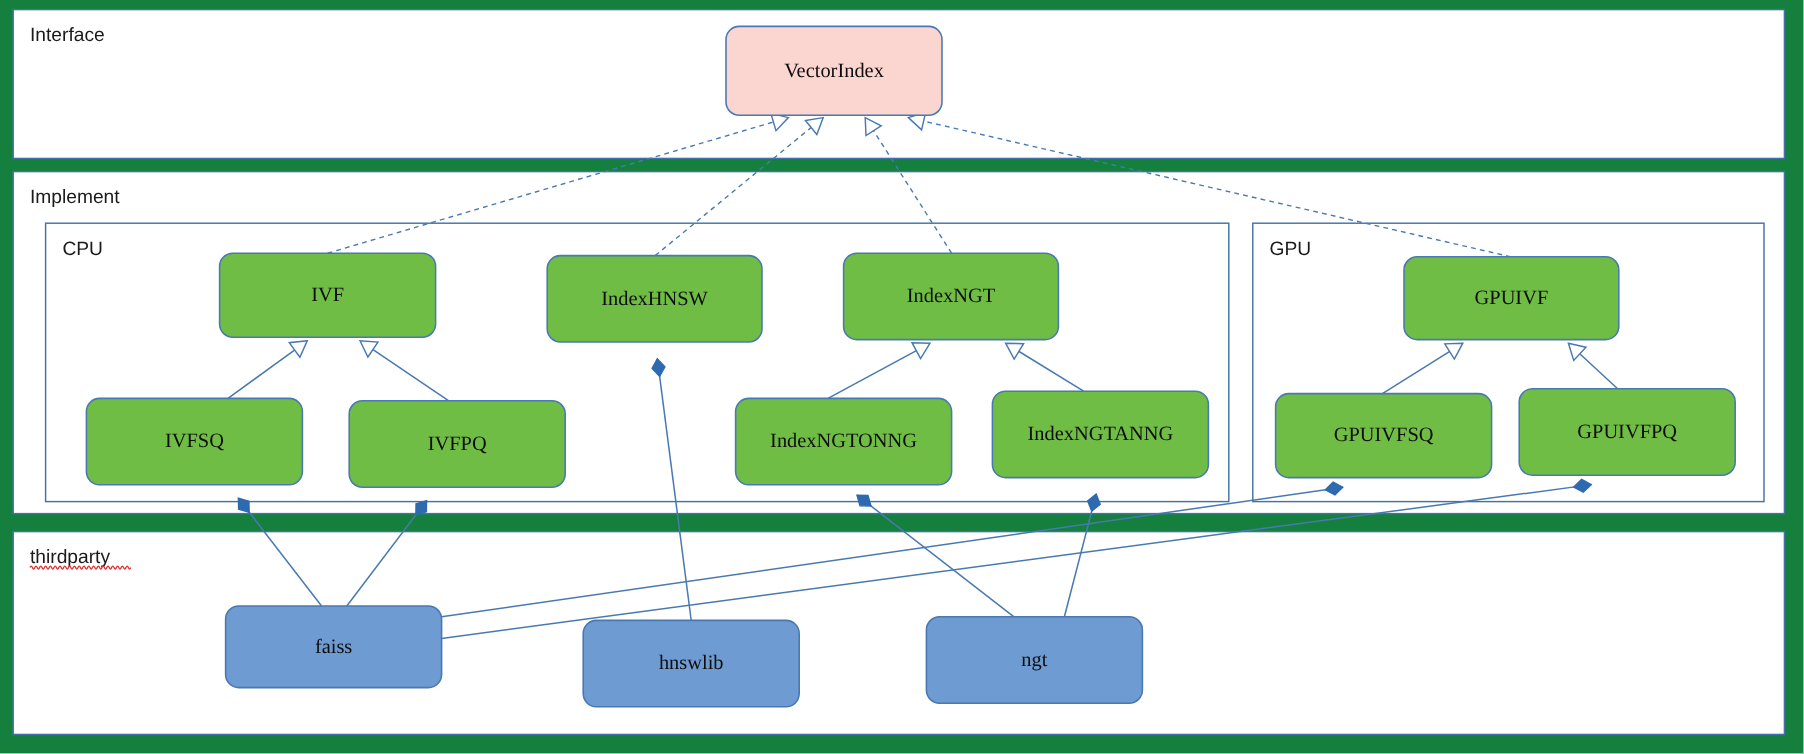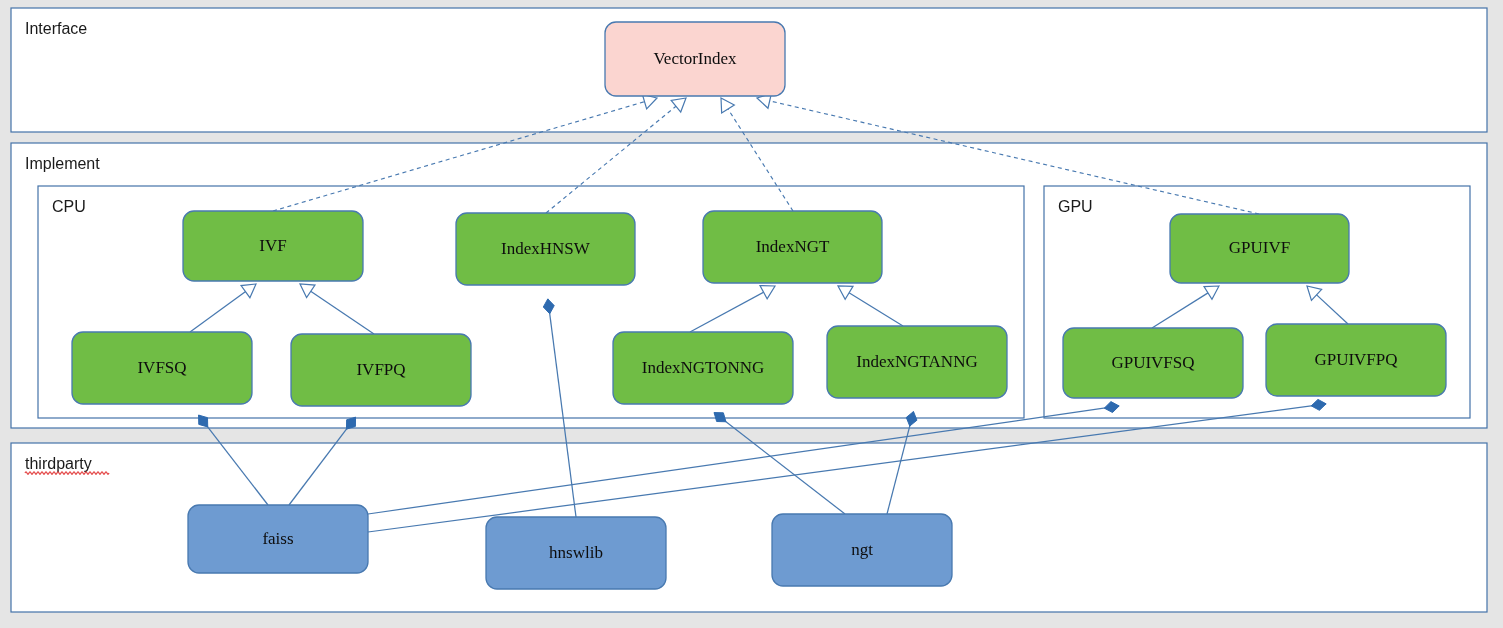--- a/index.html
+++ b/index.html
@@ -8,21 +8,21 @@
     padding: 0;
     background: #ffffff;
   }
   body {
     font-family: "Liberation Sans", sans-serif;
   }
   #canvas {
     position: relative;
     width: 1503px;
     height: 628px;
-    background: #e5e5e5;
+    background: #15803d;
     overflow: hidden;
   }
   svg#diagram {
     position: absolute;
     left: 0;
     top: 0;
     width: 1503px;
     height: 628px;
     display: block;
   }

